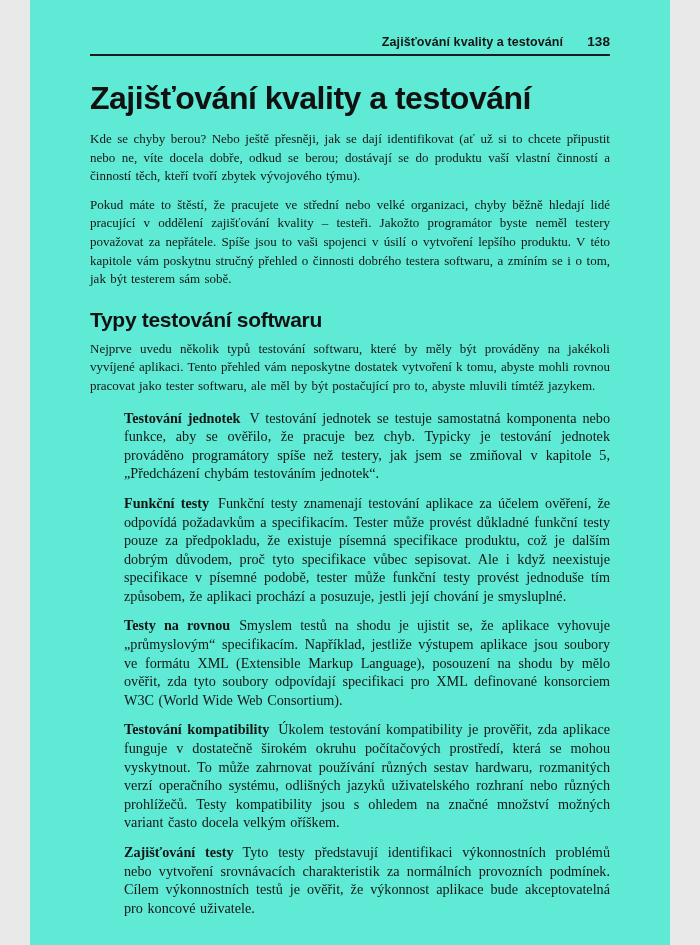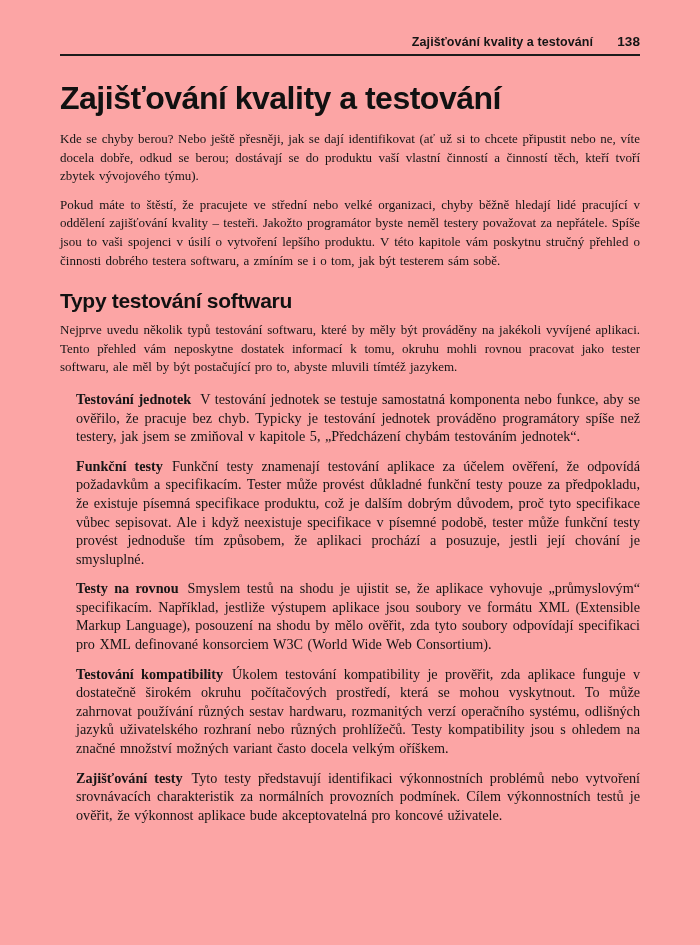--- a/index.html
+++ b/index.html
@@ -1,22 +1,22 @@
 <!DOCTYPE html>
 <html lang="cs"><head>
 <meta charset="utf-8">
 <style>
   * { margin: 0; padding: 0; box-sizing: border-box; }
   html, body { background: #e9e9e9; }
   .page {
     position: relative;
-    width: 700px;
+    width: 640px;
     height: 945px;
     margin: 0 auto;
-    background: #fca5a5;
+    background: #5eead4;
     color: #151515;
     padding: 34px 60px 40px 60px;
     overflow: hidden;
     font-family: "Liberation Serif", serif;
   }
   
   .running-head {
     display: flex;
     justify-content: flex-end;
     align-items: baseline;
@@ -57,21 +57,21 @@
   h2.section-heading {
     font-family: "Liberation Sans", sans-serif;
     font-weight: bold;
     font-size: 21px;
     letter-spacing: -0.3px;
     margin-top: 19px;
     margin-bottom: 8px;
     color: #111;
   }
   
-  .definitions { margin-left: 16px; margin-top: 13px; }
+  .definitions { margin-left: 34px; margin-top: 13px; }
   p.def-par {
     font-size: 14.2px;
     line-height: 18.6px;
     text-align: justify;
     margin-bottom: 11px;
     word-spacing: 1px;
   }
   p.def-par .term {
     font-weight: bold;
     padding-right: 9px;
@@ -91,21 +91,21 @@
   </header>
 
   <h1 class="chapter-title">Zajišťování kvality a testování</h1>
 
   <p class="body-par">Kde se chyby berou? Nebo ještě přesněji, jak se dají identifikovat (ať už si to chcete připustit nebo ne, víte docela dobře, odkud se berou; dostávají se do produktu vaší vlastní činností a činností těch, kteří tvoří zbytek vývojového týmu).</p>
 
   <p class="body-par">Pokud máte to štěstí, že pracujete ve střední nebo velké organizaci, chyby běžně hledají lidé pracující v oddělení zajišťování kvality – testeři. Jakožto programátor byste neměl testery považovat za nepřátele. Spíše jsou to vaši spojenci v úsilí o vytvoření lepšího produktu. V této kapitole vám poskytnu stručný přehled o činnosti dobrého testera softwaru, a zmíním se i o tom, jak být testerem sám sobě.</p>
 
   <h2 class="section-heading">Typy testování softwaru</h2>
 
-  <p class="body-par">Nejprve uvedu několik typů testování softwaru, které by měly být prováděny na jakékoli vyvíjené aplikaci. Tento přehled vám neposkytne dostatek informací k tomu, okruhu mohli rovnou pracovat jako tester softwaru, ale měl by být postačující pro to, abyste mluvili tímtéž jazykem.</p>
+  <p class="body-par">Nejprve uvedu několik typů testování softwaru, které by měly být prováděny na jakékoli vyvíjené aplikaci. Tento přehled vám neposkytne dostatek vytvoření k tomu, abyste mohli rovnou pracovat jako tester softwaru, ale měl by být postačující pro to, abyste mluvili tímtéž jazykem.</p>
 
   <div class="definitions">
 
     <p class="def-par"><span class="term">Testování jednotek</span><span>V testování jednotek se testuje samostatná komponenta nebo funkce, aby se ověřilo, že pracuje bez chyb. Typicky je testování jednotek prováděno programátory spíše než testery, jak jsem se zmiňoval v kapitole 5, „Předcházení chybám testováním jednotek“.</span></p>
 
     <p class="def-par"><span class="term">Funkční testy</span><span>Funkční testy znamenají testování aplikace za účelem ověření, že odpovídá požadavkům a specifikacím. Tester může provést důkladné funkční testy pouze za předpokladu, že existuje písemná specifikace produktu, což je dalším dobrým důvodem, proč tyto specifikace vůbec sepisovat. Ale i když neexistuje specifikace v písemné podobě, tester může funkční testy provést jednoduše tím způsobem, že aplikaci prochází a posuzuje, jestli její chování je smysluplné.</span></p>
 
     <p class="def-par"><span class="term">Testy na rovnou</span><span>Smyslem testů na shodu je ujistit se, že aplikace vyhovuje „průmyslovým“ specifikacím. Například, jestliže výstupem aplikace jsou soubory ve formátu XML (Extensible Markup Language), posouzení na shodu by mělo ověřit, zda tyto soubory odpovídají specifikaci pro XML definované konsorciem W3C (World Wide Web Consortium).</span></p>
 
     <p class="def-par"><span class="term">Testování kompatibility</span><span>Úkolem testování kompatibility je prověřit, zda aplikace funguje v dostatečně širokém okruhu počítačových prostředí, která se mohou vyskytnout. To může zahrnovat používání různých sestav hardwaru, rozmanitých verzí operačního systému, odlišných jazyků uživatelského rozhraní nebo různých prohlížečů. Testy kompatibility jsou s ohledem na značné množství možných variant často docela velkým oříškem.</span></p>

